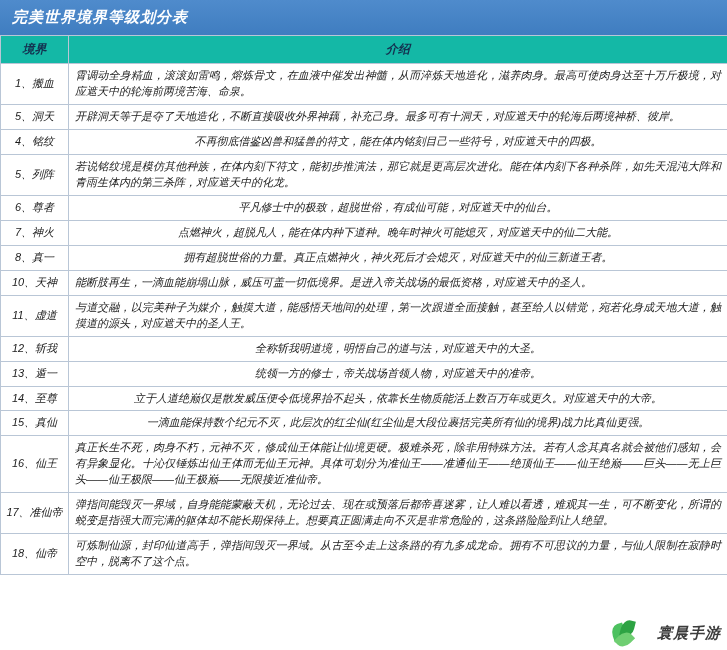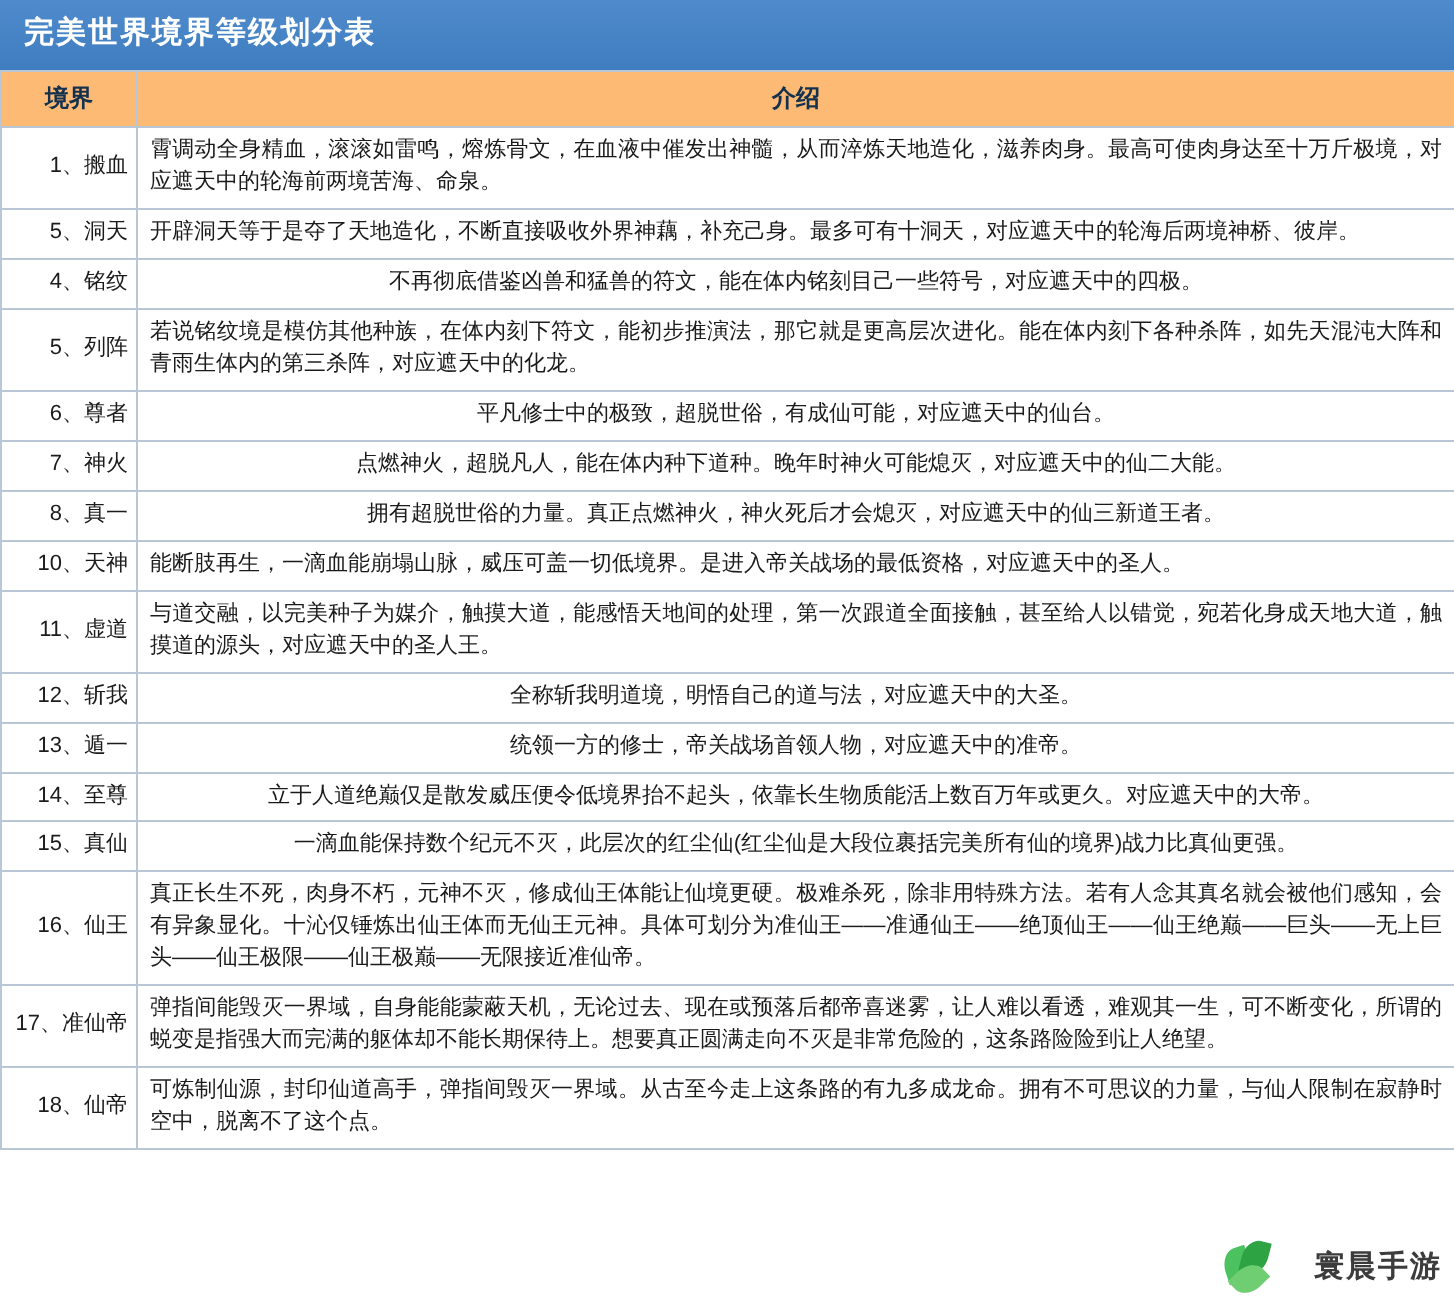--- a/index.html
+++ b/index.html
@@ -9,20 +9,21 @@
     width: 727px;
     background: #ffffff;
     font-family: "Liberation Sans", sans-serif;
   }
   #page {
     width: 727px;
     min-height: 650px;
     position: relative;
     background: #fff;
     overflow: hidden;
+    font-style: italic;
   }
   .title-bar {
     background: #4a86c8;
     background: linear-gradient(#4f8bcc, #3f7dc0);
     color: #ffffff;
     font-size: 15px;
     font-weight: bold;
     padding: 8px 12px 9px 12px;
     letter-spacing: 1px;
     line-height: 1.2;
@@ -33,31 +34,31 @@
     table-layout: fixed;
   }
   table.main th, table.main td {
     border: 1px solid #b9c6d6;
     vertical-align: middle;
     font-size: 11px;
     line-height: 1.45;
     color: #1b1b1b;
   }
   table.main thead th {
-    background: #fdba74;
+    background: #14b8a6;
     font-weight: bold;
     font-size: 12px;
     text-align: center;
     padding: 5px 2px;
     color: #14304f;
   }
   col.c-name { width: 68px; }
   col.c-desc { width: 659px; }
   td.name {
-    text-align: right;
+    text-align: center;
     padding: 4px 4px;
     white-space: nowrap;
     font-size: 11.5px;
   }
   td.desc {
     padding: 4px 6px;
     text-align: justify;
     text-justify: inter-ideograph;
   }
   td.desc.center { text-align: center; }

